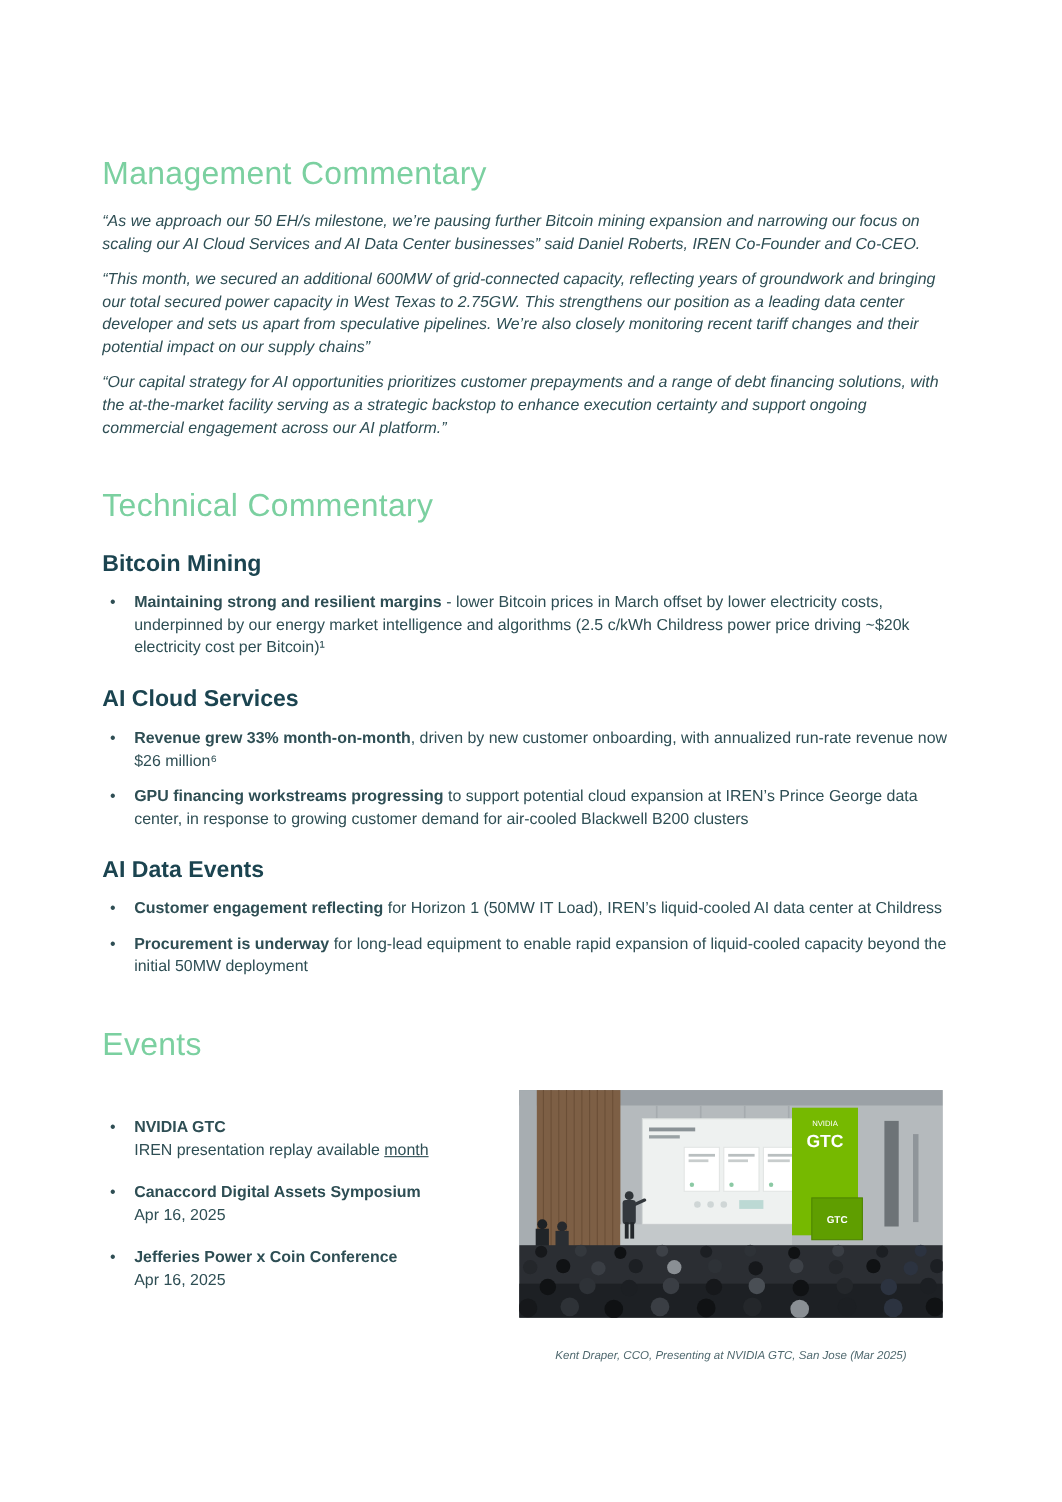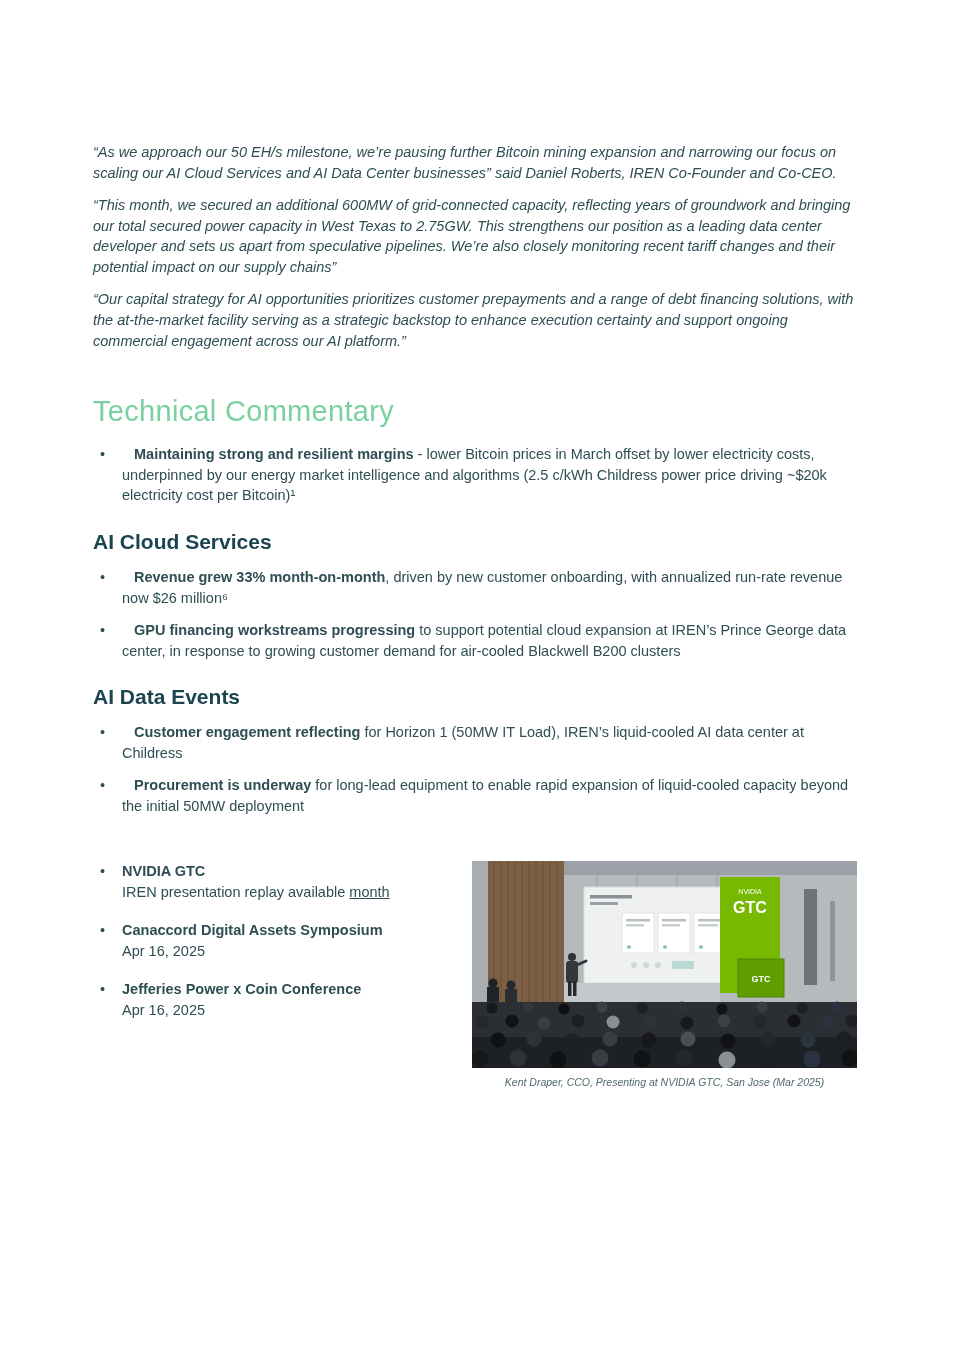--- a/index.html
+++ b/index.html
@@ -50,66 +50,68 @@
     color:var(--body,#2e4e54);
     margin-bottom:12px;
   }
   ul.bullets li::before{
     content:"•";
     position:absolute;
     left:7px;
     top:0;
     color:var(--body,#2e4e54);
   }
-  .b{font-weight:700;margin-left:12px;}
+  .b{font-weight:700;}
   
   .events-row{display:flex;align-items:flex-start;margin-top:24px;}
-  ul.event-list{list-style:none;width:379px;flex:0 0 379px;}
+  ul.event-list{list-style:none;width:379px;flex:0 0 379px;margin-top:24px;}
   ul.event-list li{
     position:relative;
     padding-left:29px;
     margin-bottom:17px;
     color:var(--body,#2e4e54);
     font-size:14.5px;
     line-height:1.45;
   }
   ul.event-list li::before{
     content:"•";
     position:absolute;
     left:7px;
     top:0;
     color:var(--body,#2e4e54);
   }
   .ev-name{font-weight:700;}
   .ev-detail a{color:var(--body,#2e4e54);text-decoration:underline;cursor:pointer;}
   .photo-wrap{width:305px;}
   .photo-frame{width:385px;height:207px;display:block;background:#b5babd;}
   .photo-caption{
-    margin-top:8px;
+    margin-top:28px;
     font-size:10.5px;
     font-style:italic;
     text-align:center;
     color:#50696f;
     width:385px;
   }
 </style>
 </head>
 <body>
 
 <div class="page">
 
   <section>
+    <h1 class="green-h">Management Commentary</h1>
     <p class="quote">“As we approach our 50 EH/s milestone, we’re pausing further Bitcoin mining expansion and narrowing our focus on scaling our AI Cloud Services and AI Data Center businesses” said Daniel Roberts, IREN Co-Founder and Co-CEO.</p>
     <p class="quote">“This month, we secured an additional 600MW of grid-connected capacity, reflecting years of groundwork and bringing our total secured power capacity in West Texas to 2.75GW. This strengthens our position as a leading data center developer and sets us apart from speculative pipelines. We’re also closely monitoring recent tariff changes and their potential impact on our supply chains”</p>
     <p class="quote">“Our capital strategy for AI opportunities prioritizes customer prepayments and a range of debt financing solutions, with the at-the-market facility serving as a strategic backstop to enhance execution certainty and support ongoing commercial engagement across our AI platform.”</p>
   </section>
 
   <section class="section">
     <h1 class="green-h">Technical Commentary</h1>
 
+    <h2 class="subhead">Bitcoin Mining</h2>
     <ul class="bullets">
       <li>
         <span class="b">Maintaining strong and resilient margins</span><span> - lower Bitcoin prices in March offset by lower electricity costs, underpinned by our energy market intelligence and algorithms (2.5 c/kWh Childress power price driving ~$20k electricity cost per Bitcoin)¹</span>
       </li>
     </ul>
 
     <h2 class="subhead">AI Cloud Services</h2>
     <ul class="bullets">
       <li>
         <span class="b">Revenue grew 33% month-on-month</span><span>, driven by new customer onboarding, with annualized run-rate revenue now $26 million⁶</span>
@@ -124,20 +126,21 @@
       <li>
         <span class="b">Customer engagement reflecting</span><span> for Horizon 1 (50MW IT Load), IREN’s liquid-cooled AI data center at Childress</span>
       </li>
       <li>
         <span class="b">Procurement is underway</span><span> for long-lead equipment to enable rapid expansion of liquid-cooled capacity beyond the initial 50MW deployment</span>
       </li>
     </ul>
   </section>
 
   <section class="section">
+    <h1 class="green-h">Events</h1>
 
     <div class="events-row">
       <ul class="event-list">
         <li>
           <div class="ev-name">NVIDIA GTC</div>
           <div class="ev-detail"><span>IREN presentation replay available </span><a>month</a></div>
         </li>
         <li>
           <div class="ev-name">Canaccord Digital Assets Symposium</div>
           <div class="ev-detail">Apr 16, 2025</div>

